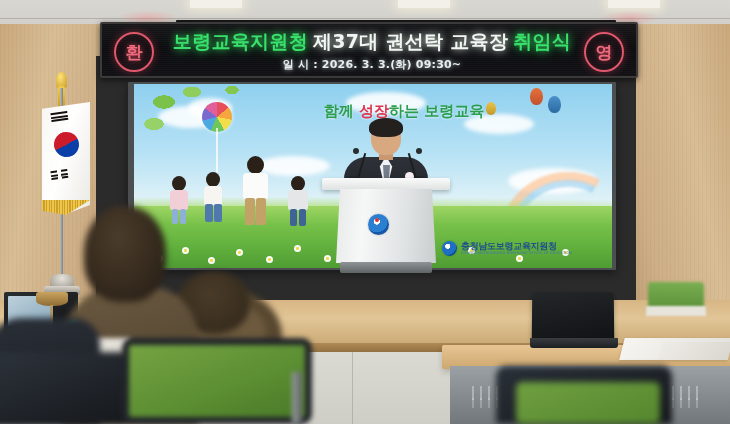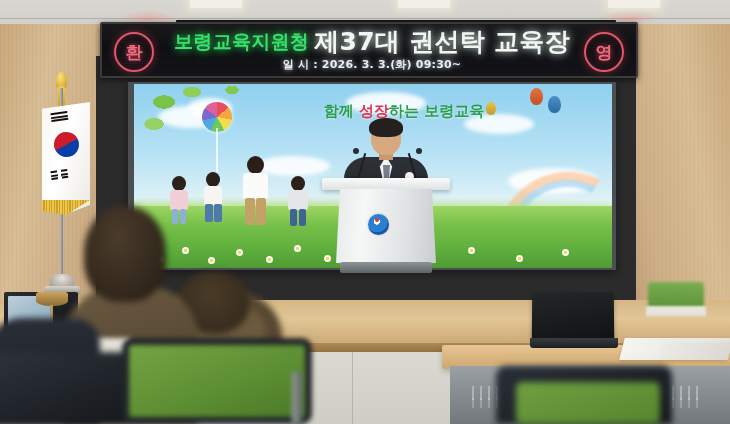--- a/index.html
+++ b/index.html
@@ -39,21 +39,21 @@
     color:#ef6a7c; font-size:17px; font-weight:bold; text-shadow:0 0 6px rgba(230,70,95,.9);
     box-shadow:0 0 8px rgba(220,60,85,.45), inset 0 0 8px rgba(220,60,85,.2); }
   .led-badge.l { left:12px; }
   .led-badge.r { right:12px; }
   .led-line1 { position:absolute; left:62px; top:5px; width:416px; height:25px;
     display:flex; align-items:center; justify-content:center; gap:5px; white-space:nowrap; }
   .led-line2 { position:absolute; left:62px; top:30px; width:416px; height:20px;
     display:flex; align-items:center; justify-content:center; gap:44px; white-space:nowrap; }
   .tg { color:#36e06a; font-weight:bold; font-size:19px; letter-spacing:.3px;
     text-shadow:0 0 7px rgba(50,230,100,.85),0 0 14px rgba(40,200,90,.45); }
-  .tw { color:#f2f6f2; font-weight:bold; font-size:25px; letter-spacing:.3px;
+  .tw { color:#f2f6f2; font-weight:bold; font-size:19px; letter-spacing:.3px;
     text-shadow:0 0 7px rgba(230,245,235,.8),0 0 14px rgba(200,230,215,.4); }
   .sub { color:#e9eef0; font-weight:bold; font-size:11px; letter-spacing:.2px;
     text-shadow:0 0 5px rgba(215,235,240,.8); }
 
   
   .screen-frame { position:absolute; left:128px; top:82px; width:488px; height:188px;
     background:#4b4f52; border-radius:1px; box-shadow:0 3px 10px rgba(0,0,0,.45); }
   .screen { position:absolute; left:134px; top:84px; width:478px; height:184px;
     overflow:hidden; background:#bfe3f5; }
   .sky { position:absolute; inset:0;
@@ -290,20 +290,21 @@
     </div>
   <div class="back-dark"></div>
 
   <div class="led-banner">
     <div class="led-badge l">환</div>
     <div class="led-badge r">영</div>
 
     <div class="led-line1">
       <span class="tg">보령교육지원청</span>
       <span class="tw">제37대 권선탁 교육장</span>
+      <span class="tg">취임식</span>
     </div>
 
     <div class="led-line2">
       <span class="sub">일 시 : 2026. 3. 3.(화) 09:30~</span>
     </div>
     <div class="led-scan"></div>
   </div>
 
   <div class="screen-frame"></div>
   <div class="screen">
@@ -368,20 +369,27 @@
     <div class="daisy" style="left:334px;bottom:14px;"></div>
     <div class="daisy" style="left:382px;bottom:6px;"></div>
     <div class="daisy" style="left:428px;bottom:12px;"></div>
 
     <div class="slogan">
       <span class="ln ln2">
         <span class="g1">함께 </span><span class="r1">성장</span><span class="g1">하는 </span><span class="g1">보령교육</span>
       </span>
     </div>
 
+    <div class="office-logo">
+      <div class="mark"></div>
+      <div class="lg-txt">
+        <span class="kr">충청남도보령교육지원청</span>
+        <span class="en">CHUNGCHEONGNAMDO BORYEONG OFFICE OF EDUCATION</span>
+      </div>
+    </div>
   </div>
 
   <div class="speaker">
     <div class="sp-shoulders"></div>
     <div class="sp-arm-l"></div>
     <div class="sp-arm-r"></div>
     <div class="sp-shirt"></div>
     <div class="sp-tie"></div>
     <div class="sp-corsage">
       <i style="left:3px;top:2px;width:9px;height:9px;background:#f6eef0;"></i>

